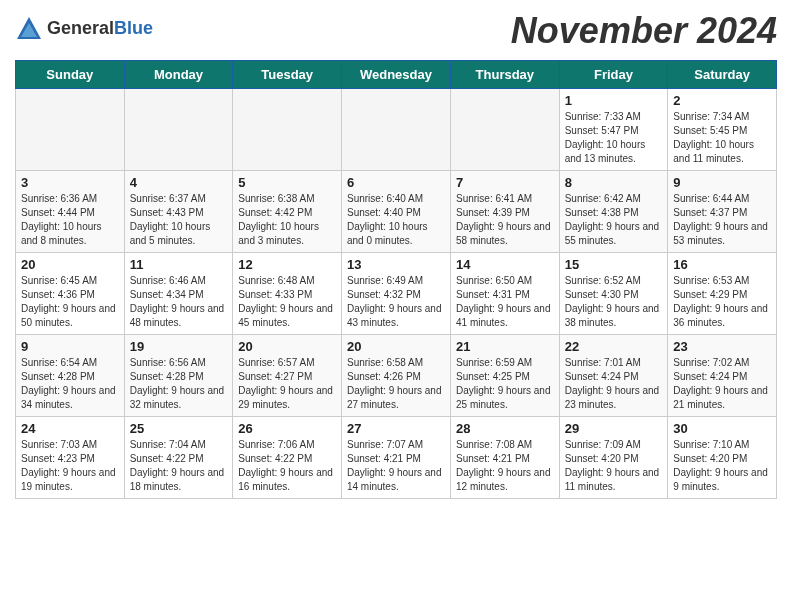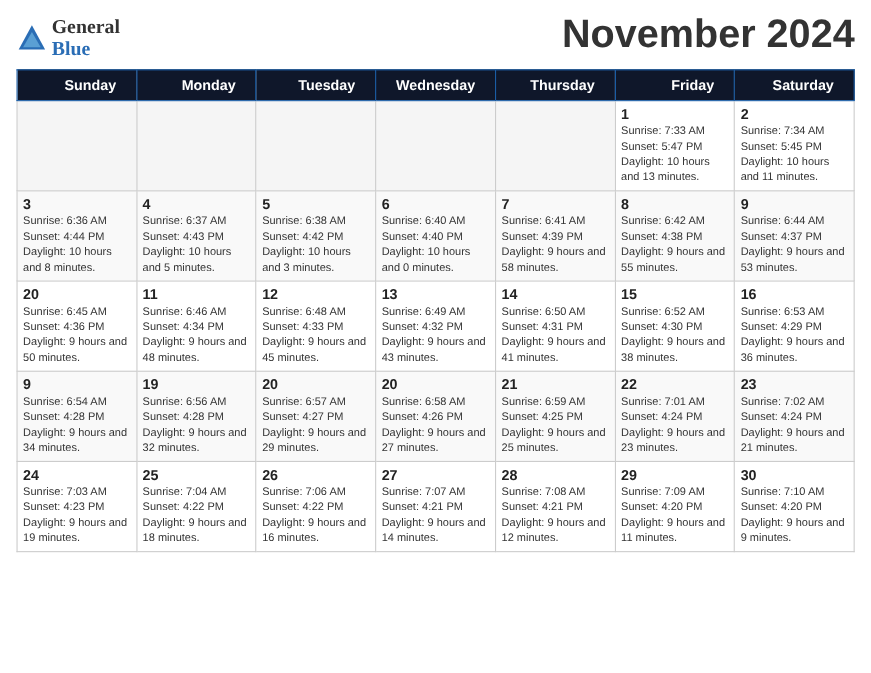--- a/index.html
+++ b/index.html
@@ -16,62 +16,62 @@
       align-items: flex-start;
       margin-bottom: 8px;
     }
     .logo {
       display: flex;
       align-items: center;
       margin-top: 5px;
     }
     .logo-text {
       display: flex;
-      flex-direction: column;
+      flex-direction: row;
       line-height: 1.1;
-      font-family: Liberation Serif, serif;
     }
     .logo-general {
       font-size: 18px;
       font-weight: bold;
       color: #333;
     }
     .logo-blue {
       font-size: 18px;
       font-weight: bold;
       color: #2a6db5;
     }
     .logo-icon {
       width: 28px;
       height: 28px;
       margin-right: 4px;
     }
     .title-area {
       text-align: left;
+      font-style: italic;
     }
     .month-title {
       font-size: 36px;
       font-weight: bold;
       color: #333;
     }
     .location-title {
       font-size: 16px;
       color: #555;
     }
     .calendar {
       width: 100%;
       border-collapse: collapse;
     }
     .calendar th {
-      background: #0f172a;
+      background: #0f766e;
       color: #fff;
       font-size: 13px;
       font-weight: bold;
       padding: 6px 18px;
-      text-align: right;
+      text-align: center;
       border: 1px solid #1a5da5;
     }
     .calendar td {
       border: 1px solid #ccc;
       vertical-align: top;
       padding: 4px 5px;
       font-size: 10.5px;
       color: #333;
       width: calc(100% / 7);
       height: 80px;

